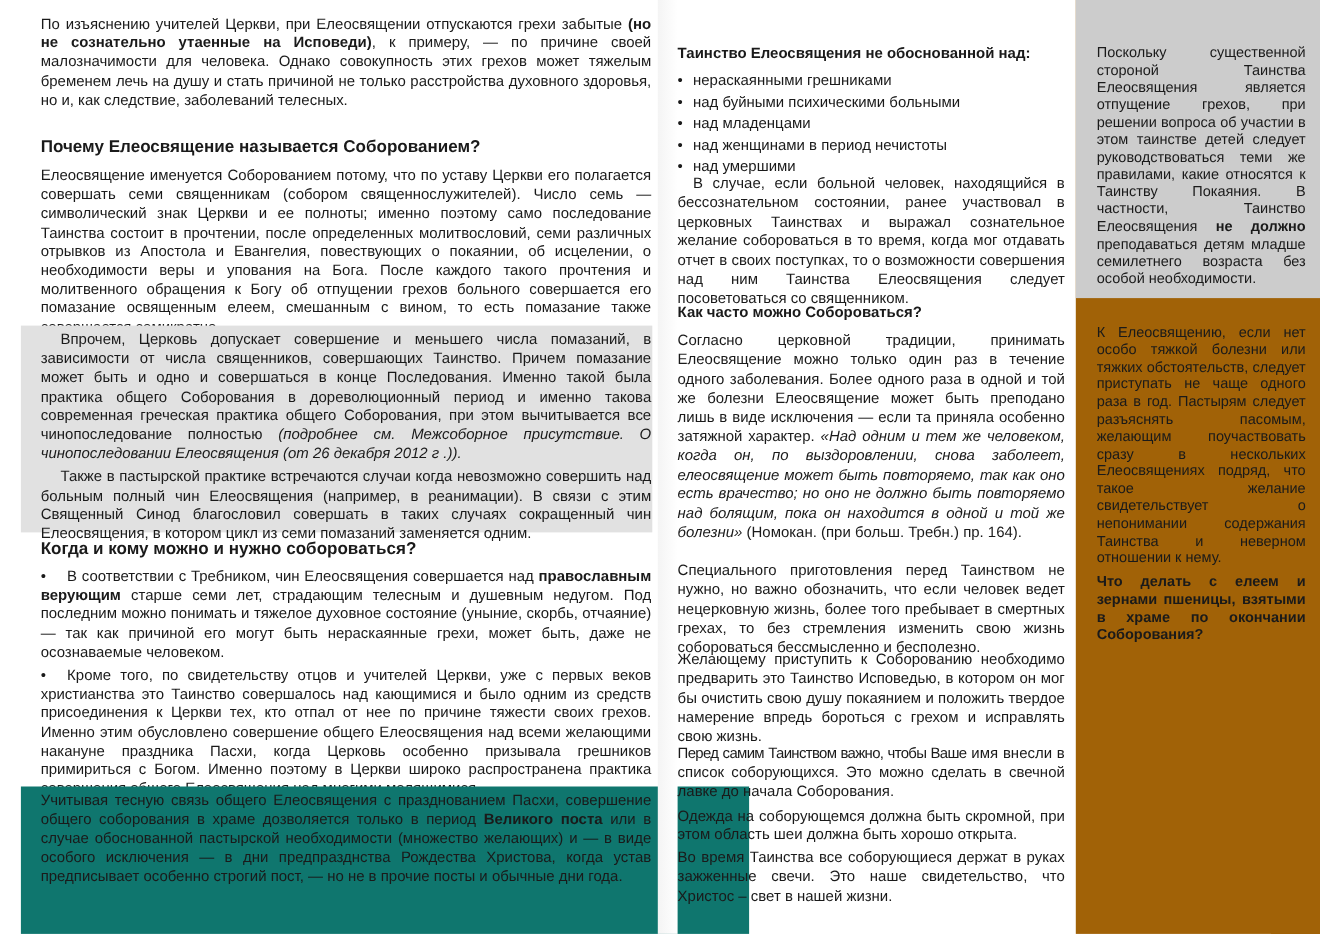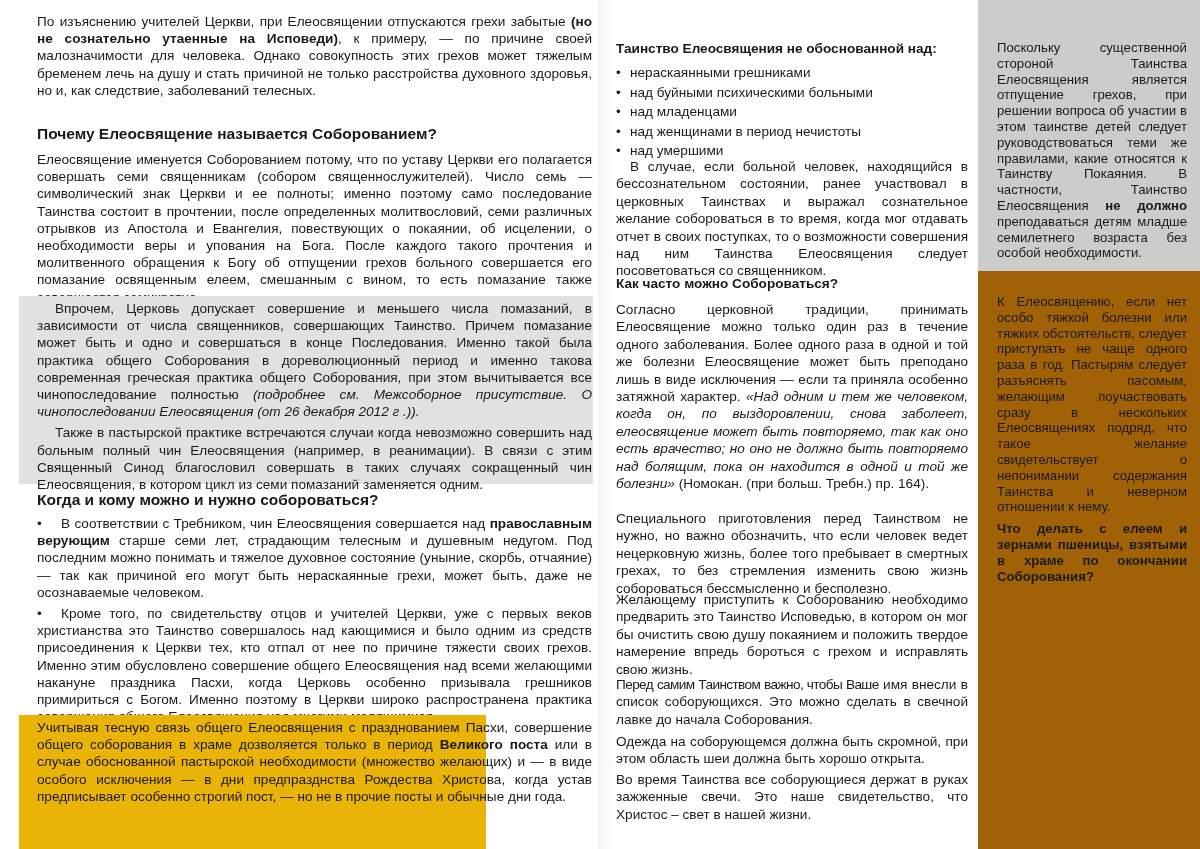--- a/index.html
+++ b/index.html
@@ -18,21 +18,21 @@
 
   .gray1 { position: absolute; left: 19px; top: 296px; width: 574px; height: 188px; background: #e1e1e1; padding-left: 20px; }
   .gray1 .inner { position: absolute; left: 18px; top: 4px; width: 555px; font-size: 13.6px; line-height: 17.2px; text-align: justify; }
   .gray1 p { text-indent: 18px; margin-bottom: 4px; }
 
   .c1-h2 { position: absolute; left: 37px; top: 490px; width: 555px; }
   .bullets1 { position: absolute; left: 37px; top: 515px; width: 555px; font-size: 13.6px; line-height: 17.2px; text-align: justify; }
   .bullets1 .b { margin-bottom: 4px; }
   .bullets1 .dot { display: inline-block; width: 24px; }
 
-  .gray2 { position: absolute; left: 19px; top: 715px; width: 467px; height: 134px; background: #eab308; }
+  .gray2 { position: absolute; left: 19px; top: 715px; width: 662px; height: 134px; background: #0f766e; }
   .gray2 .inner { position: absolute; left: 18px; top: 4px; width: 555px; font-size: 13.6px; line-height: 17.2px; text-align: justify; }
 
   
   .col2 { position: absolute; left: 598px; top: 0; width: 380px; height: 849px; }
   .col2-shadow { position: absolute; left: 598px; top: 0; width: 18px; height: 849px; background: linear-gradient(to right, #f4f4f4, #ffffff); }
   .c2 { position: absolute; left: 18px; width: 352px; font-size: 13.6px; line-height: 17.4px; text-align: justify; }
   .c2-h1 { top: 40px; }
   .c2-list { top: 63px; }
   .c2-list li { list-style: none; line-height: 19.6px; text-align: left; }
   .c2-list .dot { display: inline-block; width: 14px; }

